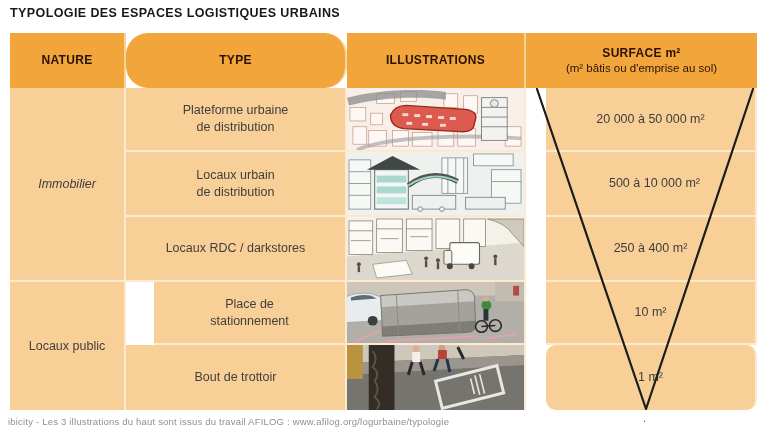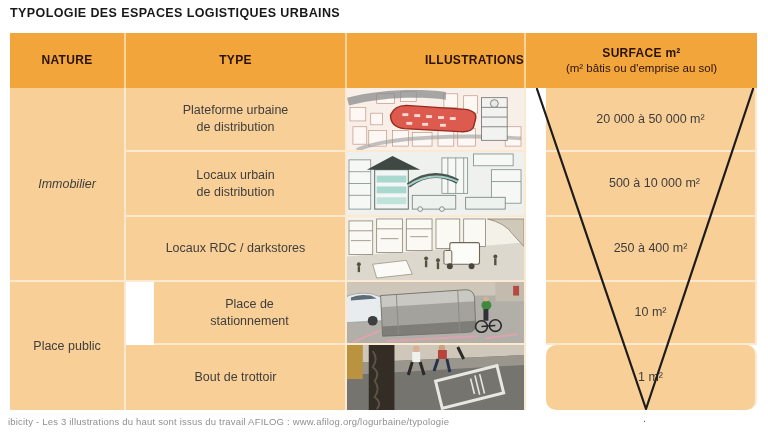--- a/index.html
+++ b/index.html
@@ -54,36 +54,36 @@
 </head>
 <body>
 
 <div class="page-title">TYPOLOGIE DES ESPACES LOGISTIQUES URBAINS</div>
 
 <div class="table">
 
   <div class="cell hcell" style="grid-column:1;grid-row:1;">
     <span class="hlabel">NATURE</span>
   </div>
-  <div class="cell hcell" style="grid-column:2;grid-row:1;">
+  <div class="cell hcell" style="grid-column:2;grid-row:1;border-radius:22px;">
     <span class="hlabel">TYPE</span>
   </div>
-  <div class="cell hcell" style="grid-column:3;grid-row:1;align-items:flex-end;">
+  <div class="cell hcell" style="grid-column:3;grid-row:1;">
     <span class="hlabel">ILLUSTRATIONS</span>
   </div>
   <div class="cell hcell no-r" style="grid-column:4;grid-row:1;">
     <span class="hlabel">SURFACE m²</span>
     <span class="hsub">(m² bâtis ou d'emprise au sol)</span>
   </div>
 
   <div class="cell bcell" style="grid-column:1;grid-row:2/span 3;font-style:italic;">
     <span>Immobilier</span>
   </div>
   <div class="cell bcell no-b" style="grid-column:1;grid-row:5/span 2;">
-    <span>Place public</span>
+    <span>Locaux public</span>
   </div>
 
   <div class="cell bcell" style="grid-column:2;grid-row:2;">
     <span>Plateforme urbaine
 de distribution</span>
   </div>
   <div class="cell bcell" style="grid-column:2;grid-row:3;">
     <span>Locaux urbain
 de distribution</span>
   </div>

